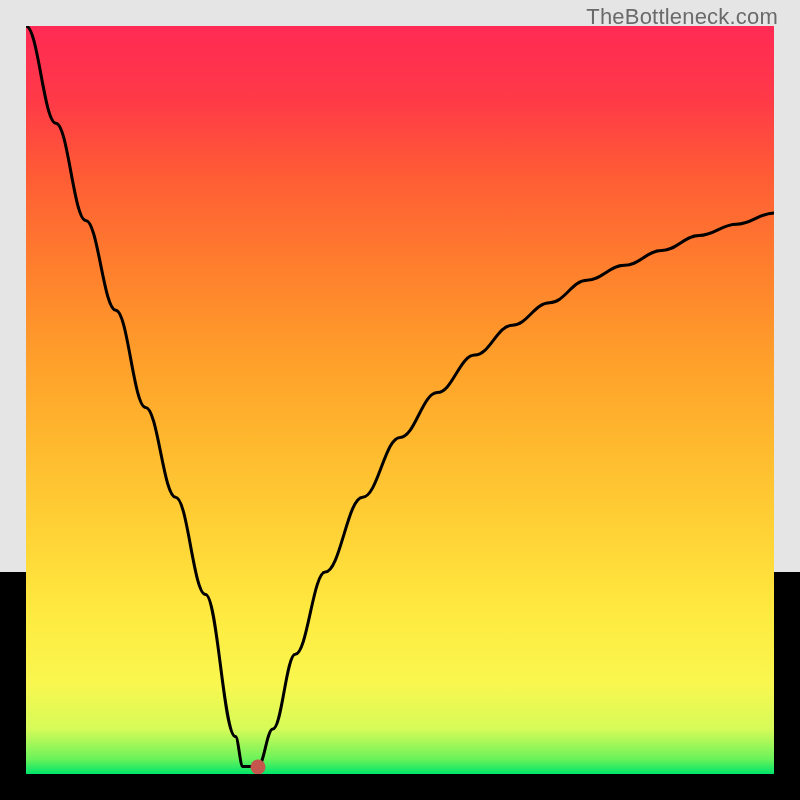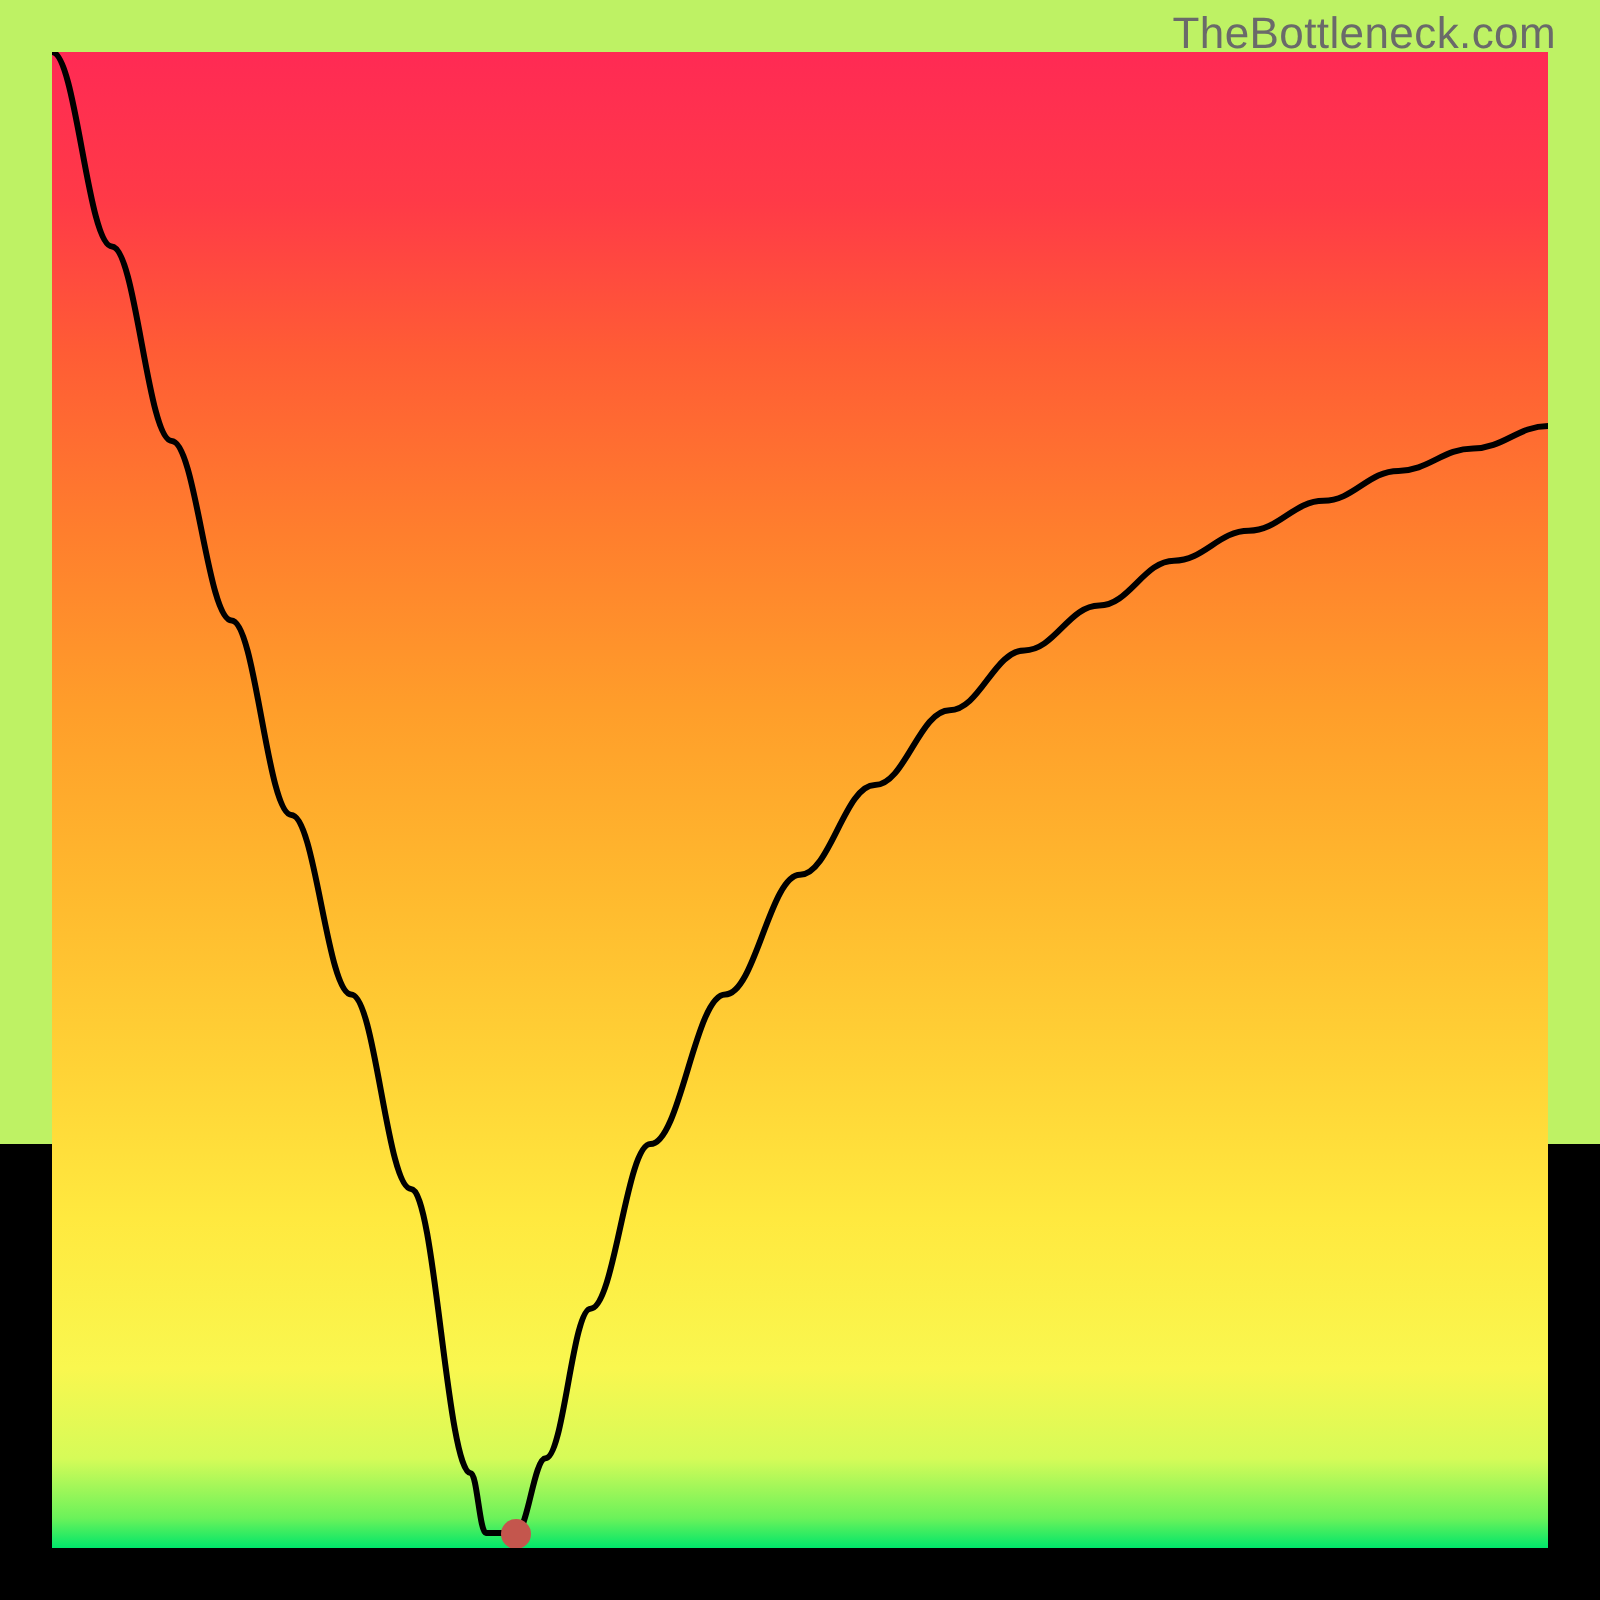--- a/index.html
+++ b/index.html
@@ -8,21 +8,21 @@
     width: 800px;
     height: 800px;
     background: #000;
     font-family: Arial, Helvetica, sans-serif;
     overflow: hidden;
   }
   .frame {
     position: relative;
     width: 800px;
     height: 572px;
-    background: #bef264;
+    background: #e5e5e5;
   }
   .watermark {
     position: absolute;
     top: 4px;
     right: 22px;
     color: #6a6a6a;
     font-size: 22px;
     font-weight: 500;
     letter-spacing: 0.2px;
     user-select: none;

